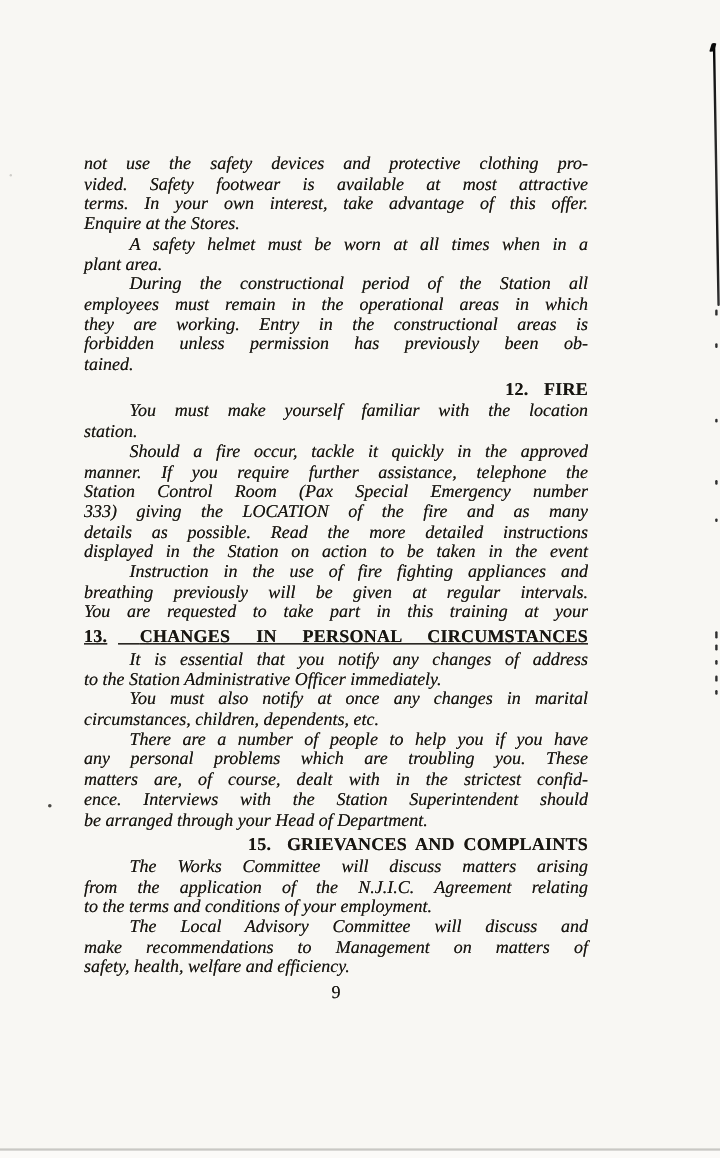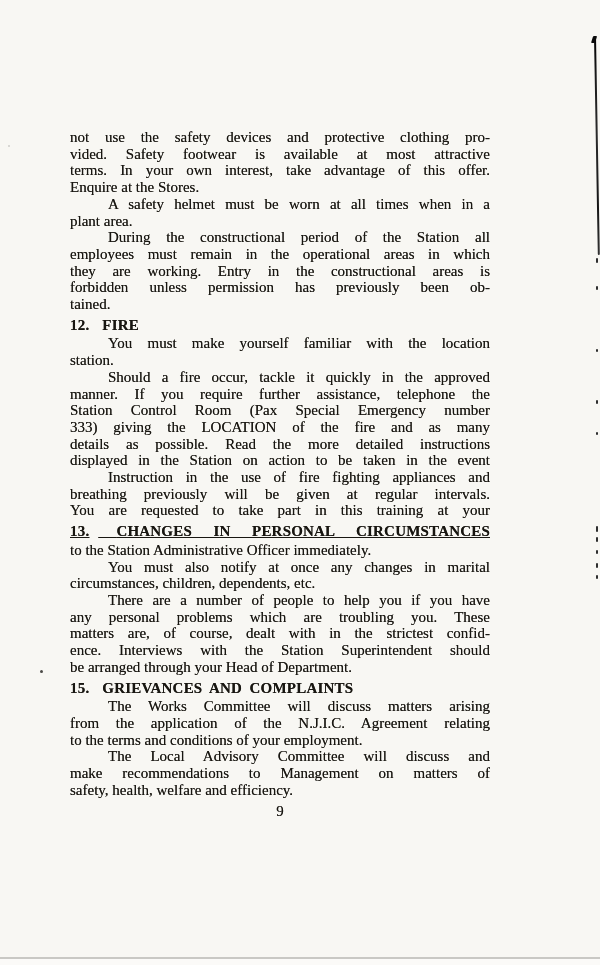--- a/index.html
+++ b/index.html
@@ -20,32 +20,33 @@
     position: absolute;
     left: 70px;
     top: 129px;
     width: 420px;
   }
   .text-block {
     font-size: 15px;
     line-height: 16.7px;
     text-shadow: 0 0 0.45px rgba(25, 22, 16, 0.72);
   }
-  .para { margin: 0; }
+  .para { margin: 0; font-style: italic; }
   .line {
     text-align: justify;
     text-align-last: justify;
   }
   .line.last { text-align-last: left; }
   .line.indent { text-indent: 38px; }
   .heading {
     margin-top: 4px;
     margin-bottom: 2px;
     font-weight: bold;
     letter-spacing: 0.2px;
+    text-align: right;
   }
   .heading .num { margin-right: 9px; }
   .heading .title { word-spacing: 3.5px; }
   .heading.stretch {
     text-align: justify;
     text-align-last: justify;
     text-decoration: underline;
   }
   .page-number {
     margin-top: 5px;
@@ -156,20 +157,21 @@
           <div class="line">details as possible. Read the more detailed instructions</div>
           <div class="line">displayed in the Station on action to be taken in the event</div>
         </div>
         <div class="para">
           <div class="line indent">Instruction in the use of fire fighting appliances and</div>
           <div class="line">breathing previously will be given at regular intervals.</div>
           <div class="line">You are requested to take part in this training at your</div>
         </div>
         <div class="heading stretch"><span class="num">13.</span> <span class="title">CHANGES IN PERSONAL CIRCUMSTANCES</span></div>
         <div class="para">
+          <div class="line indent">It is essential that you notify any changes of address</div>
           <div class="line last">to the Station Administrative Officer immediately.</div>
         </div>
         <div class="para">
           <div class="line indent">You must also notify at once any changes in marital</div>
           <div class="line last">circumstances, children, dependents, etc.</div>
         </div>
         <div class="para">
           <div class="line indent">There are a number of people to help you if you have</div>
           <div class="line">any personal problems which are troubling you. These</div>
           <div class="line">matters are, of course, dealt with in the strictest confid-</div>

